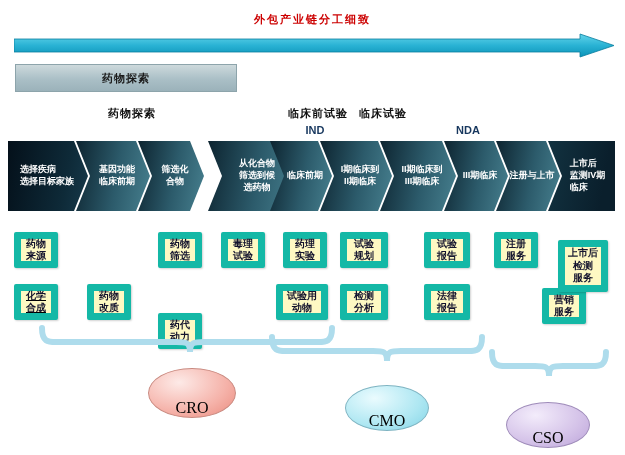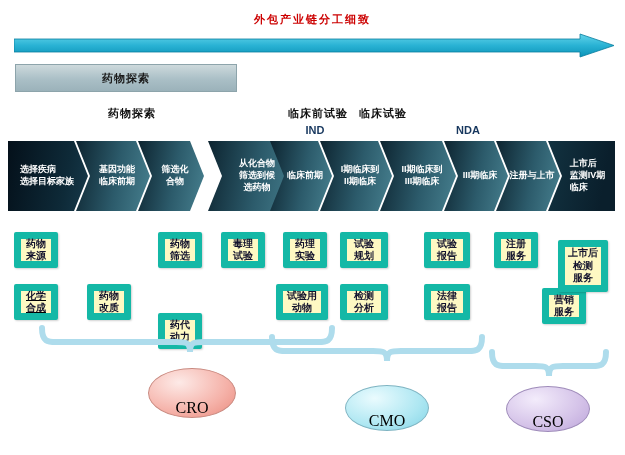--- a/index.html
+++ b/index.html
@@ -189,17 +189,17 @@
     <path d="M 272 337 C 272 351, 278 351, 286 351 L 373 351 C 383 351, 387 351, 387 361 C 387 351, 391 351, 401 351 L 468 351 C 476 351, 482 351, 482 337" fill="none" stroke="#aedcec" stroke-width="6" stroke-linecap="round"></path>
     <path d="M 492 352 C 492 366, 498 366, 506 366 L 535 366 C 545 366, 549 366, 549 376 C 549 366, 553 366, 563 366 L 592 366 C 600 366, 606 366, 606 352" fill="none" stroke="#aedcec" stroke-width="6" stroke-linecap="round"></path>
   </svg>
 
   <div class="ellipse ellipse-cro" style="left:148px;top:368px;width:88px;height:50px;">
     <span>CRO</span>
   </div>
   <div class="ellipse ellipse-cmo" style="left:345px;top:385px;width:84px;height:46px;">
     <span>CMO</span>
   </div>
-  <div class="ellipse ellipse-cso" style="left:506px;top:386px;width:84px;height:46px;">
+  <div class="ellipse ellipse-cso" style="left:506px;top:402px;width:84px;height:46px;">
     <span>CSO</span>
   </div>
 
 </div>
 
 </body></html>

